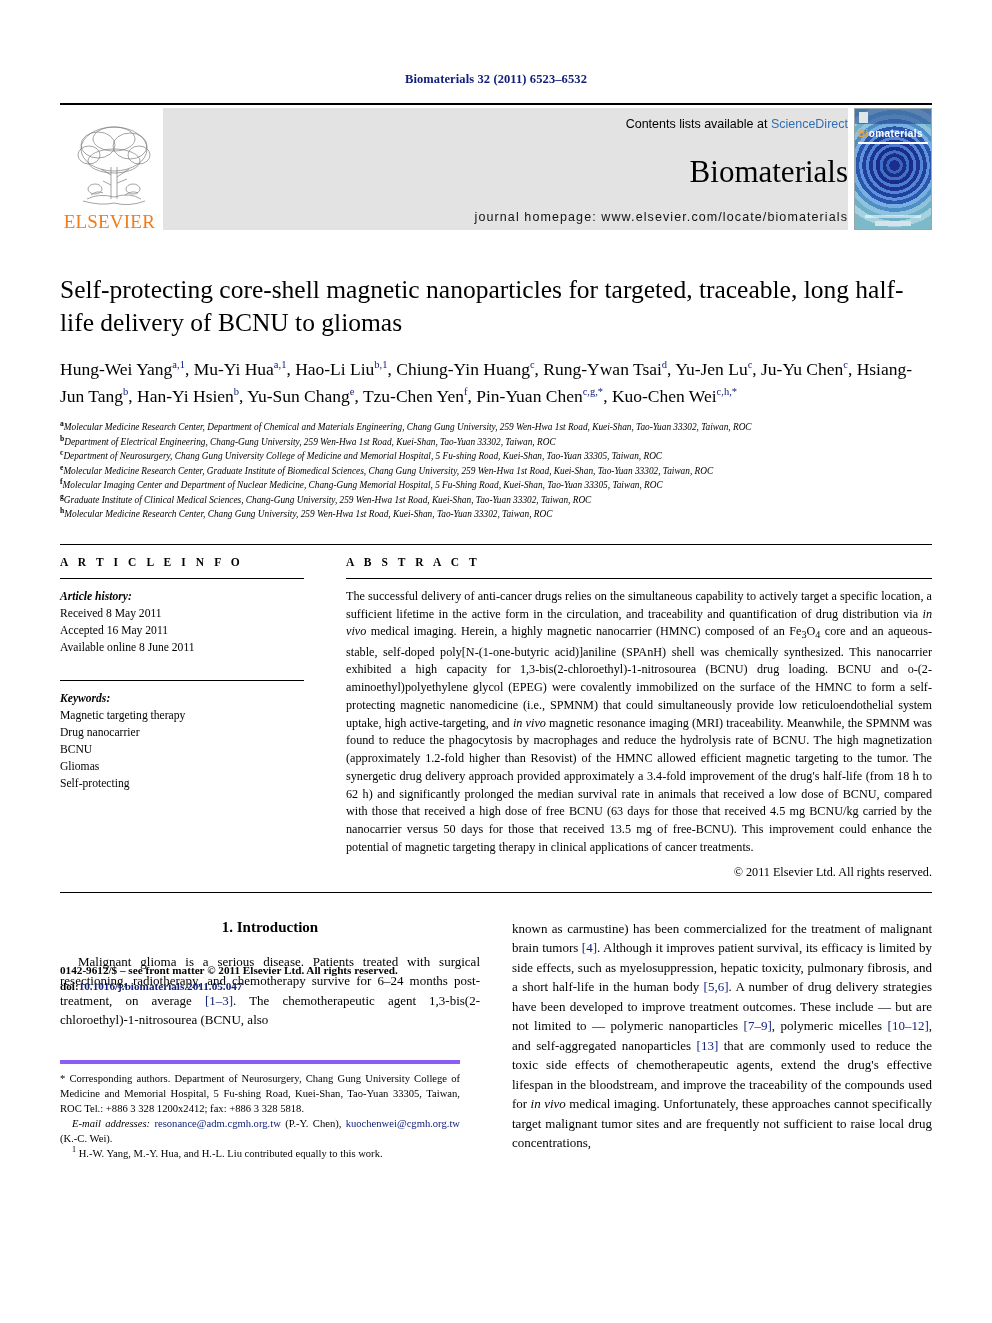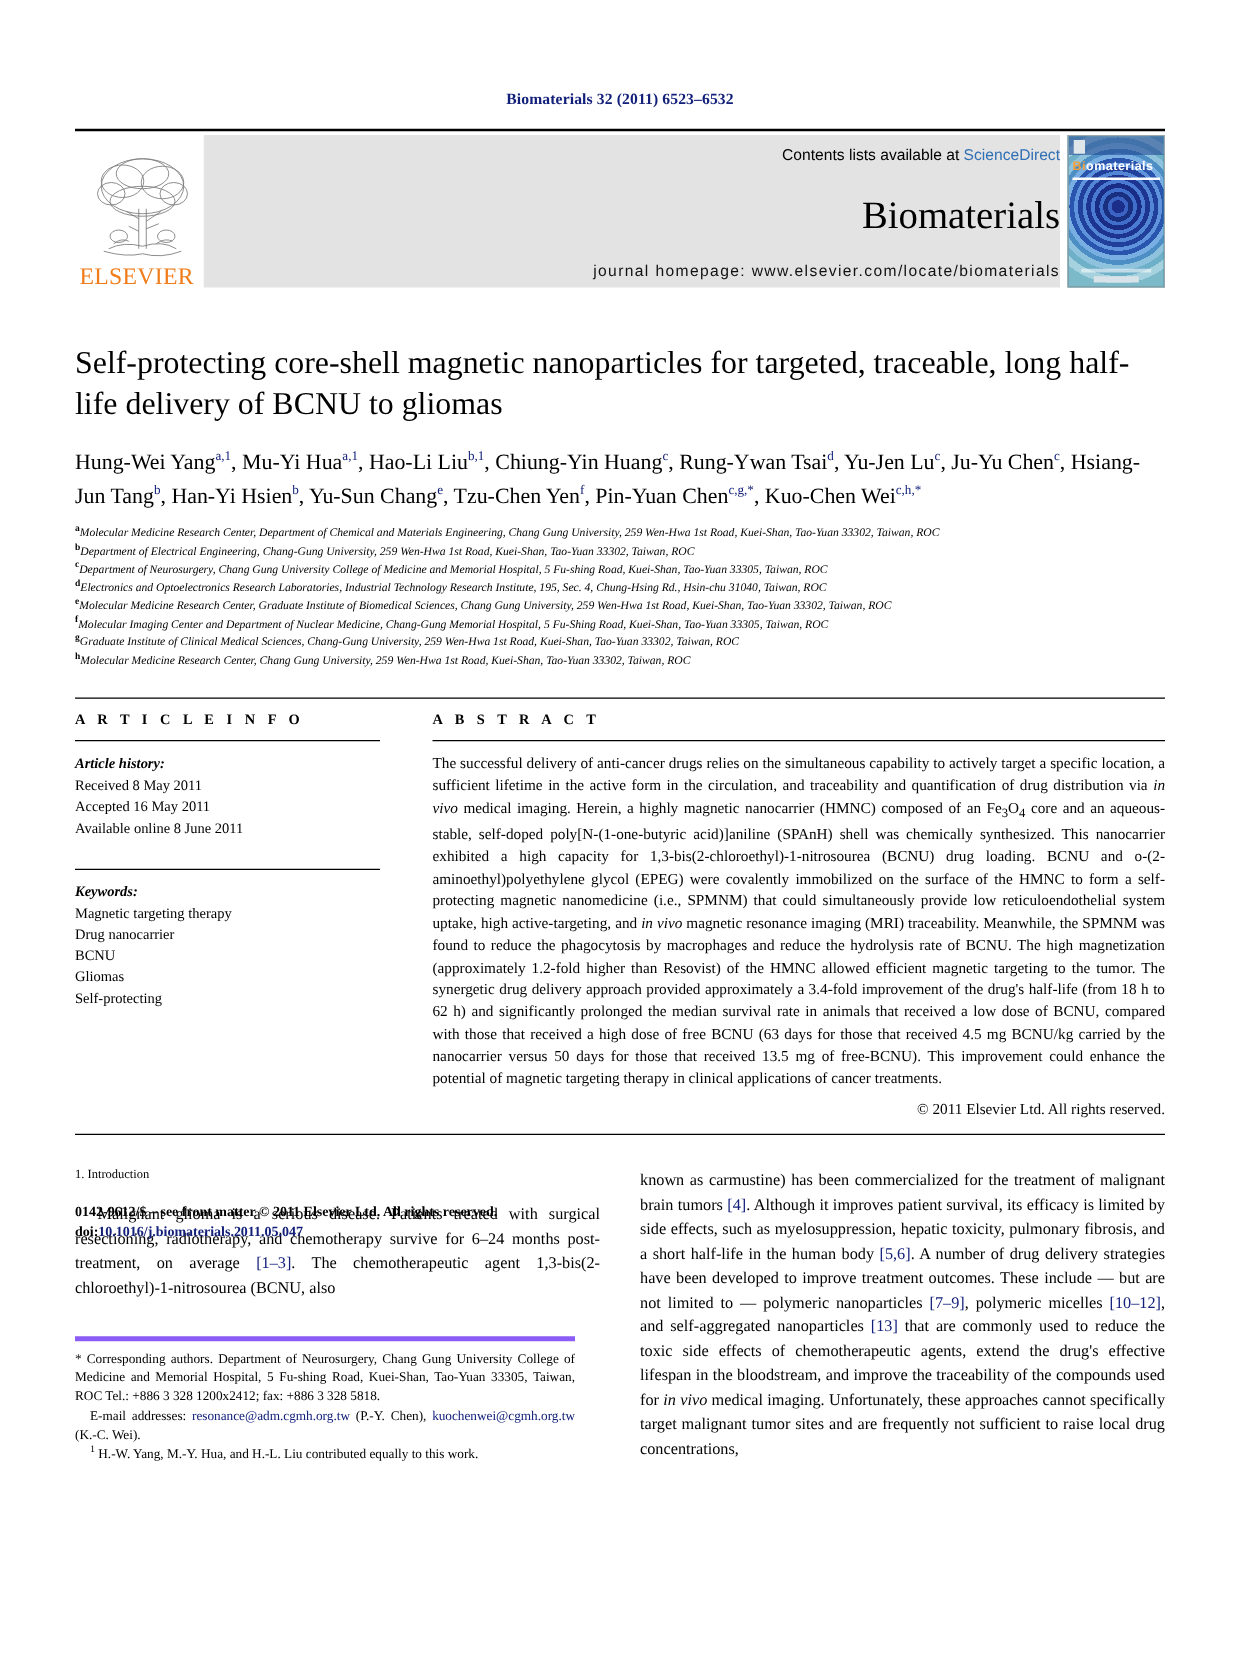--- a/index.html
+++ b/index.html
@@ -256,23 +256,24 @@
     display: flex;
     gap: 32px;
     position: relative;
   }
   .bcol {
     flex: 1 1 0;
     min-width: 0;
   }
   .h2 {
     font-family: "Liberation Serif", serif;
-    font-weight: normal;
-    font-size: 10px;
+    font-weight: bold;
+    font-size: 15px;
     margin-bottom: 16px;
+    text-align: center;
   }
   .para {
     font-family: "Liberation Serif", serif;
     font-size: 13px;
     line-height: 1.50;
     text-align: justify;
     hyphens: auto;
     text-indent: 18px;
   }
   .para.noind { text-indent: 0; }
@@ -285,21 +286,21 @@
     border-top: 4px solid #8b5cf6;
     padding-top: 7px;
     width: 400px;
   }
   .fn {
     font-family: "Liberation Serif", serif;
     font-size: 10.6px;
     line-height: 1.43;
     text-align: justify;
   }
-  .fn .em { }
+  .fn .em { font-style: italic; }
   .fn a, .fn .link {
     color: #12207a;
   }
   .fn sup {
     font-size: 8px;
     vertical-align: super;
     line-height: 0;
   }
   .fn-indent { text-indent: 12px; }
 
@@ -366,21 +367,20 @@
   </div>
 
   <div class="article-title">Self-protecting core-shell magnetic nanoparticles for targeted, traceable, long half-life delivery of BCNU to gliomas</div>
 
   <div class="authors"><span>Hung-Wei Yang</span><sup>a,1</sup>, <span>Mu-Yi Hua</span><sup>a,1</sup>, <span>Hao-Li Liu</span><sup>b,1</sup>, <span>Chiung-Yin Huang</span><sup>c</sup>, <span>Rung-Ywan Tsai</span><sup>d</sup>, <span>Yu-Jen Lu</span><sup>c</sup>, <span>Ju-Yu Chen</span><sup>c</sup>, <span>Hsiang-Jun Tang</span><sup>b</sup>, <span>Han-Yi Hsien</span><sup>b</sup>, <span>Yu-Sun Chang</span><sup>e</sup>, <span>Tzu-Chen Yen</span><sup>f</sup>, <span>Pin-Yuan Chen</span><sup>c,g,*</sup>, <span>Kuo-Chen Wei</span><sup>c,h,*</sup></div>
 
   <div class="affils">
       <div><span class="mark">a</span>Molecular Medicine Research Center, Department of Chemical and Materials Engineering, Chang Gung University, 259 Wen-Hwa 1st Road, Kuei-Shan, Tao-Yuan 33302, Taiwan, ROC</div>
       <div><span class="mark">b</span>Department of Electrical Engineering, Chang-Gung University, 259 Wen-Hwa 1st Road, Kuei-Shan, Tao-Yuan 33302, Taiwan, ROC</div>
       <div><span class="mark">c</span>Department of Neurosurgery, Chang Gung University College of Medicine and Memorial Hospital, 5 Fu-shing Road, Kuei-Shan, Tao-Yuan 33305, Taiwan, ROC</div>
-      <div><span class="mark">d</span>Electronics and Optoelectronics Research Laboratories, Industrial Technology Research Institute, 195, Sec. 4, Chung-Hsing Rd., Hsin-chu 31040, Taiwan, ROC</div>
       <div><span class="mark">e</span>Molecular Medicine Research Center, Graduate Institute of Biomedical Sciences, Chang Gung University, 259 Wen-Hwa 1st Road, Kuei-Shan, Tao-Yuan 33302, Taiwan, ROC</div>
       <div><span class="mark">f</span>Molecular Imaging Center and Department of Nuclear Medicine, Chang-Gung Memorial Hospital, 5 Fu-Shing Road, Kuei-Shan, Tao-Yuan 33305, Taiwan, ROC</div>
       <div><span class="mark">g</span>Graduate Institute of Clinical Medical Sciences, Chang-Gung University, 259 Wen-Hwa 1st Road, Kuei-Shan, Tao-Yuan 33302, Taiwan, ROC</div>
       <div><span class="mark">h</span>Molecular Medicine Research Center, Chang Gung University, 259 Wen-Hwa 1st Road, Kuei-Shan, Tao-Yuan 33302, Taiwan, ROC</div>
     </div>
 
   <div class="band">
 
     <div class="col-info">
       <div class="sec-head">A R T I C L E    I N F O</div>

